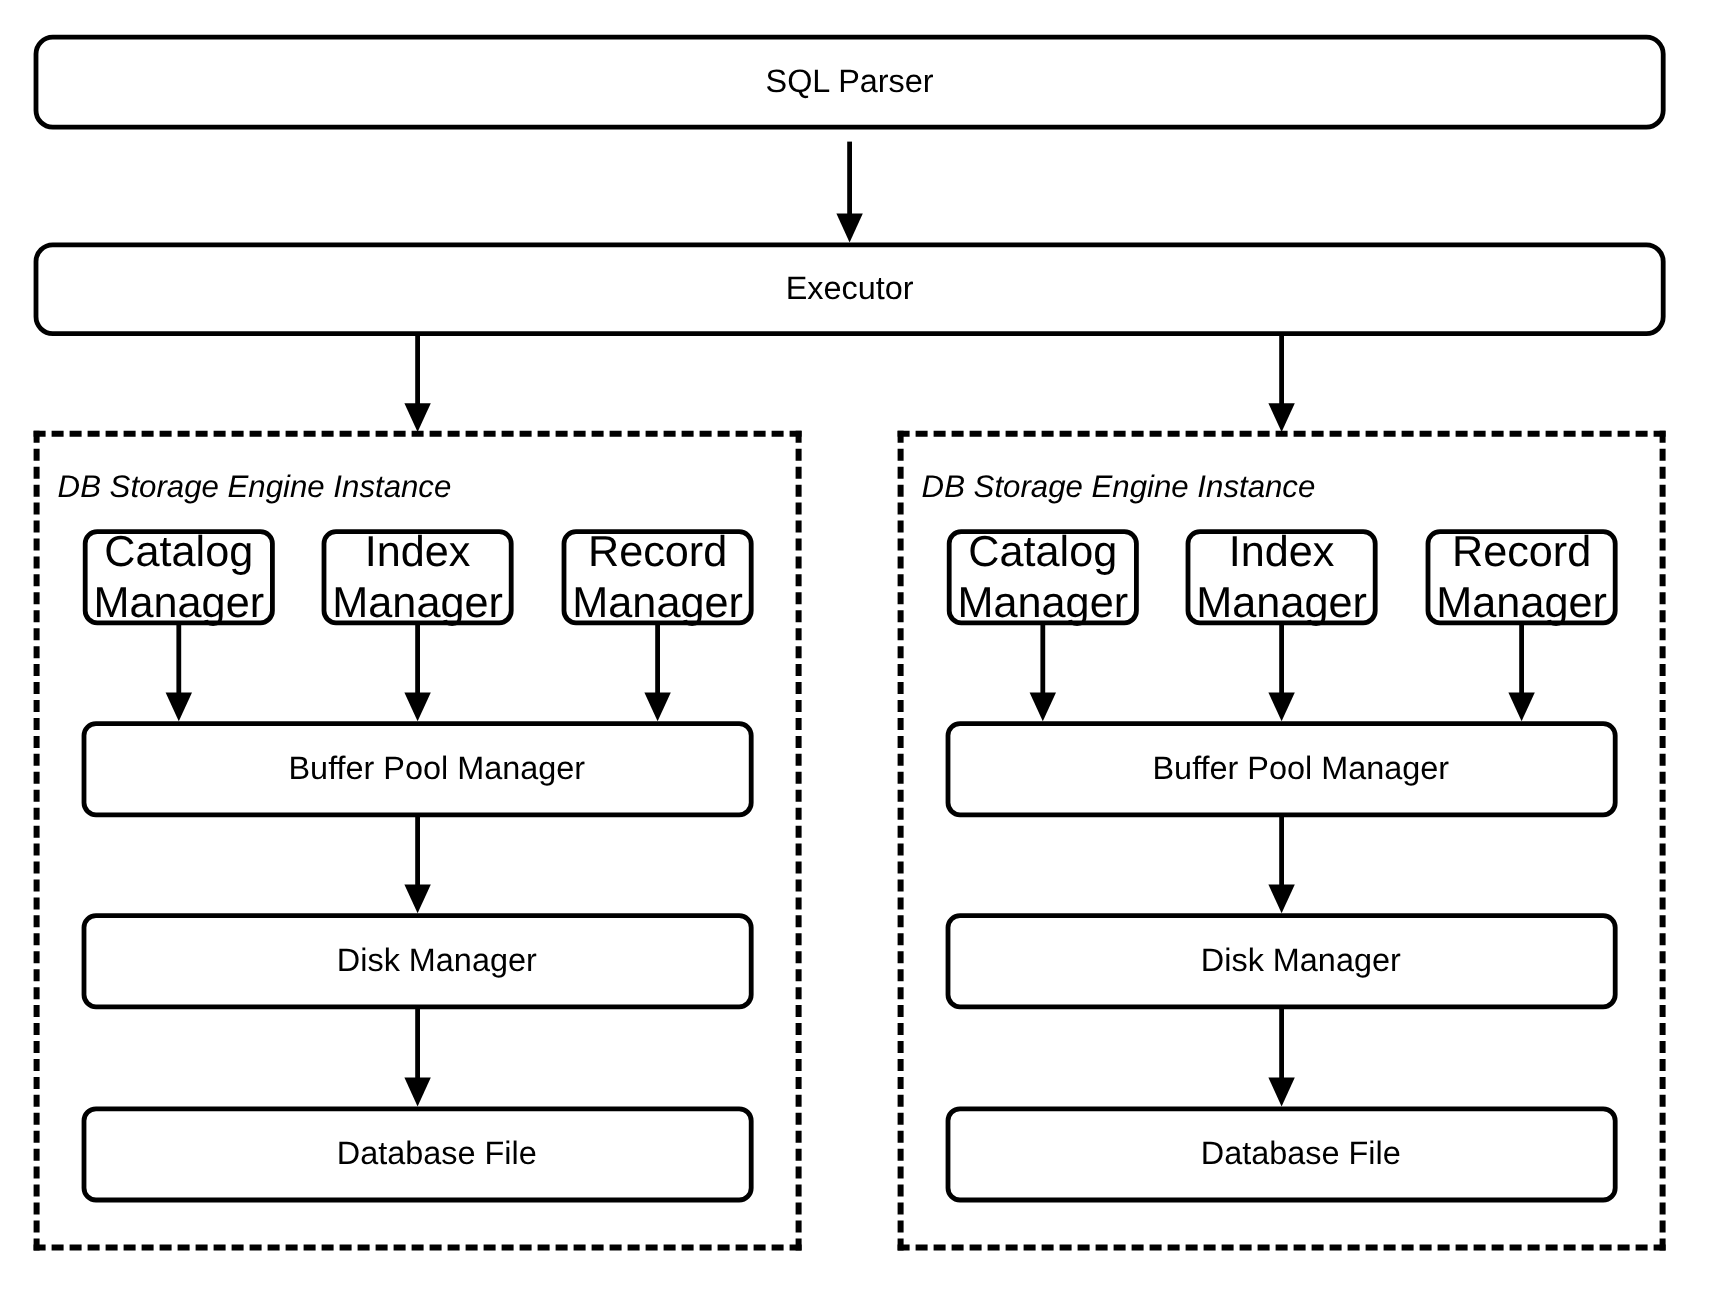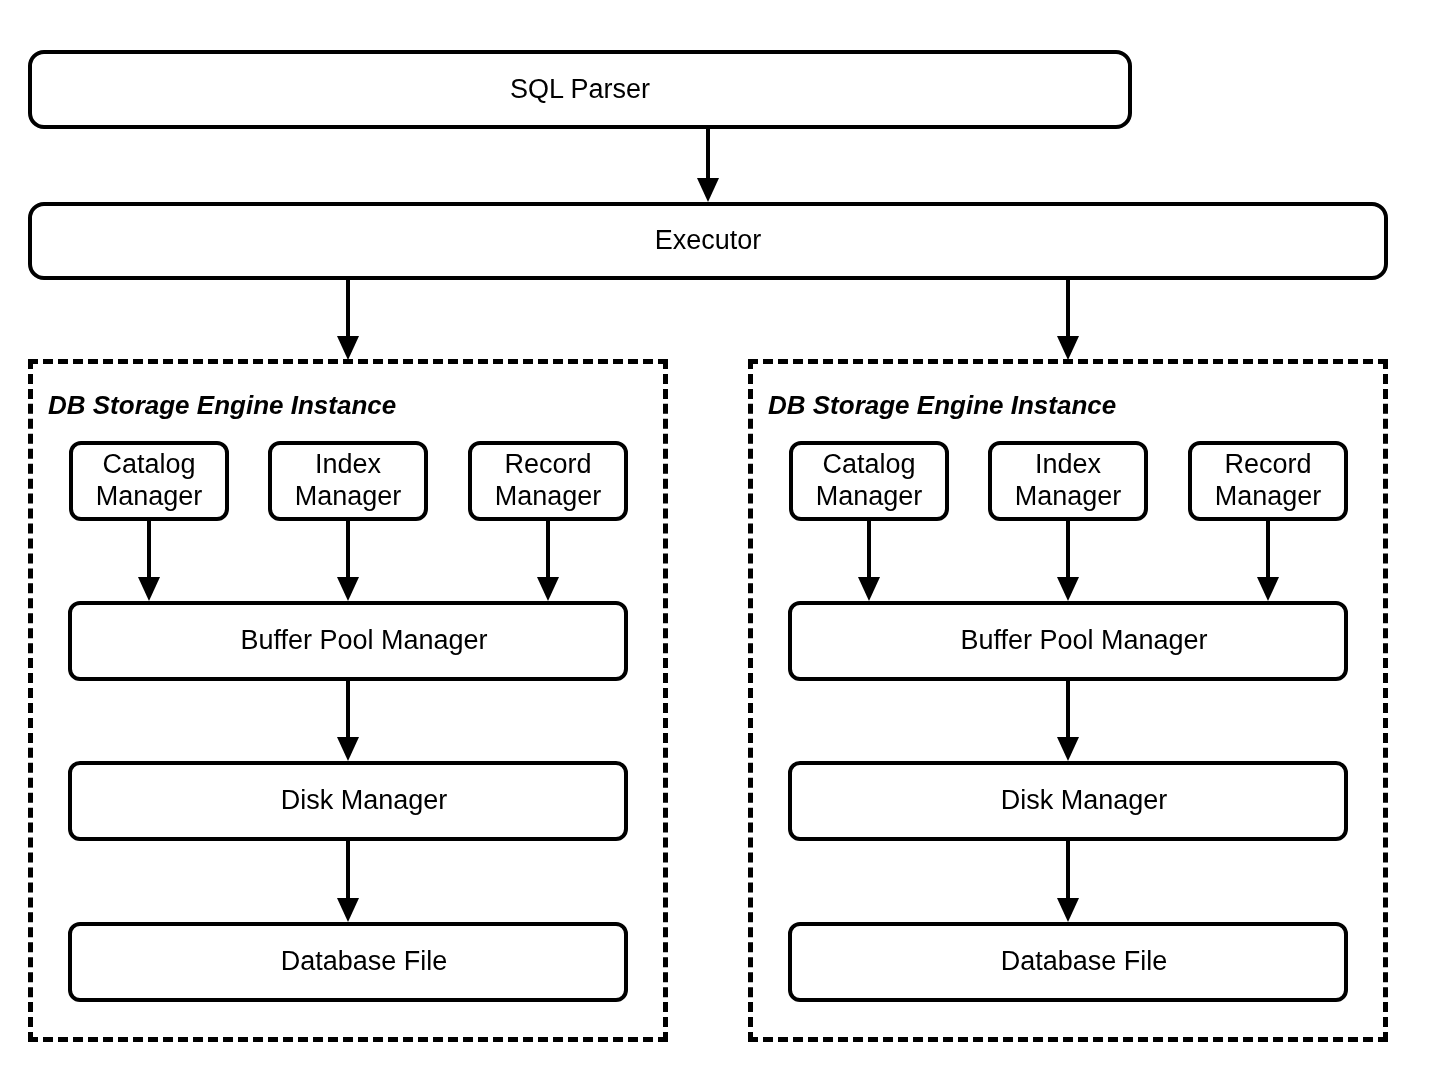--- a/index.html
+++ b/index.html
@@ -42,21 +42,21 @@
     white-space: pre-line;
   }
 
   
   .bar {
     font-size: 27px;
     border-radius: 16px;
   }
   
   .mini {
-    font-size: 27px;
+    font-size: 36px;
     border-radius: 12px;
     justify-content: center;
   }
   
   .wide {
     font-size: 27px;
     border-radius: 12px;
     padding-left: 32px;
   }
 
@@ -64,21 +64,21 @@
   .group {
     position: absolute;
     box-sizing: border-box;
     border: 5px dashed #000000;
     background: transparent;
     z-index: 1;
   }
   .group-title {
     position: absolute;
     font-size: 26px;
-    font-weight: bold;
+    font-weight: normal;
     font-style: italic;
     color: #000000;
     white-space: nowrap;
     z-index: 4;
   }
 
   
   .conn {
     position: absolute;
     z-index: 2;
@@ -86,21 +86,21 @@
   .conn svg {
     display: block;
     overflow: visible;
   }
 </style>
 </head>
 <body>
 
 <div id="canvas">
 
-  <div class="node bar" style="left:28px; top:50px; width:1104px; height:79px;">
+  <div class="node bar" style="left:28px; top:29px; width:1360px; height:79px;">
     <span class="node-label">SQL Parser</span>
   </div>
 
   <div class="node bar" style="left:28px; top:202px; width:1360px; height:78px;justify-content:center;">
     <span class="node-label">Executor</span>
   </div>
 
   <div class="conn" style="left:694px; top:118px; width:28px; height:86px;">
     <svg width="28" height="86" viewBox="0 0 28 86">
       <line x1="14" y1="0" x2="14" y2="72" stroke="#000" stroke-width="4"></line>

